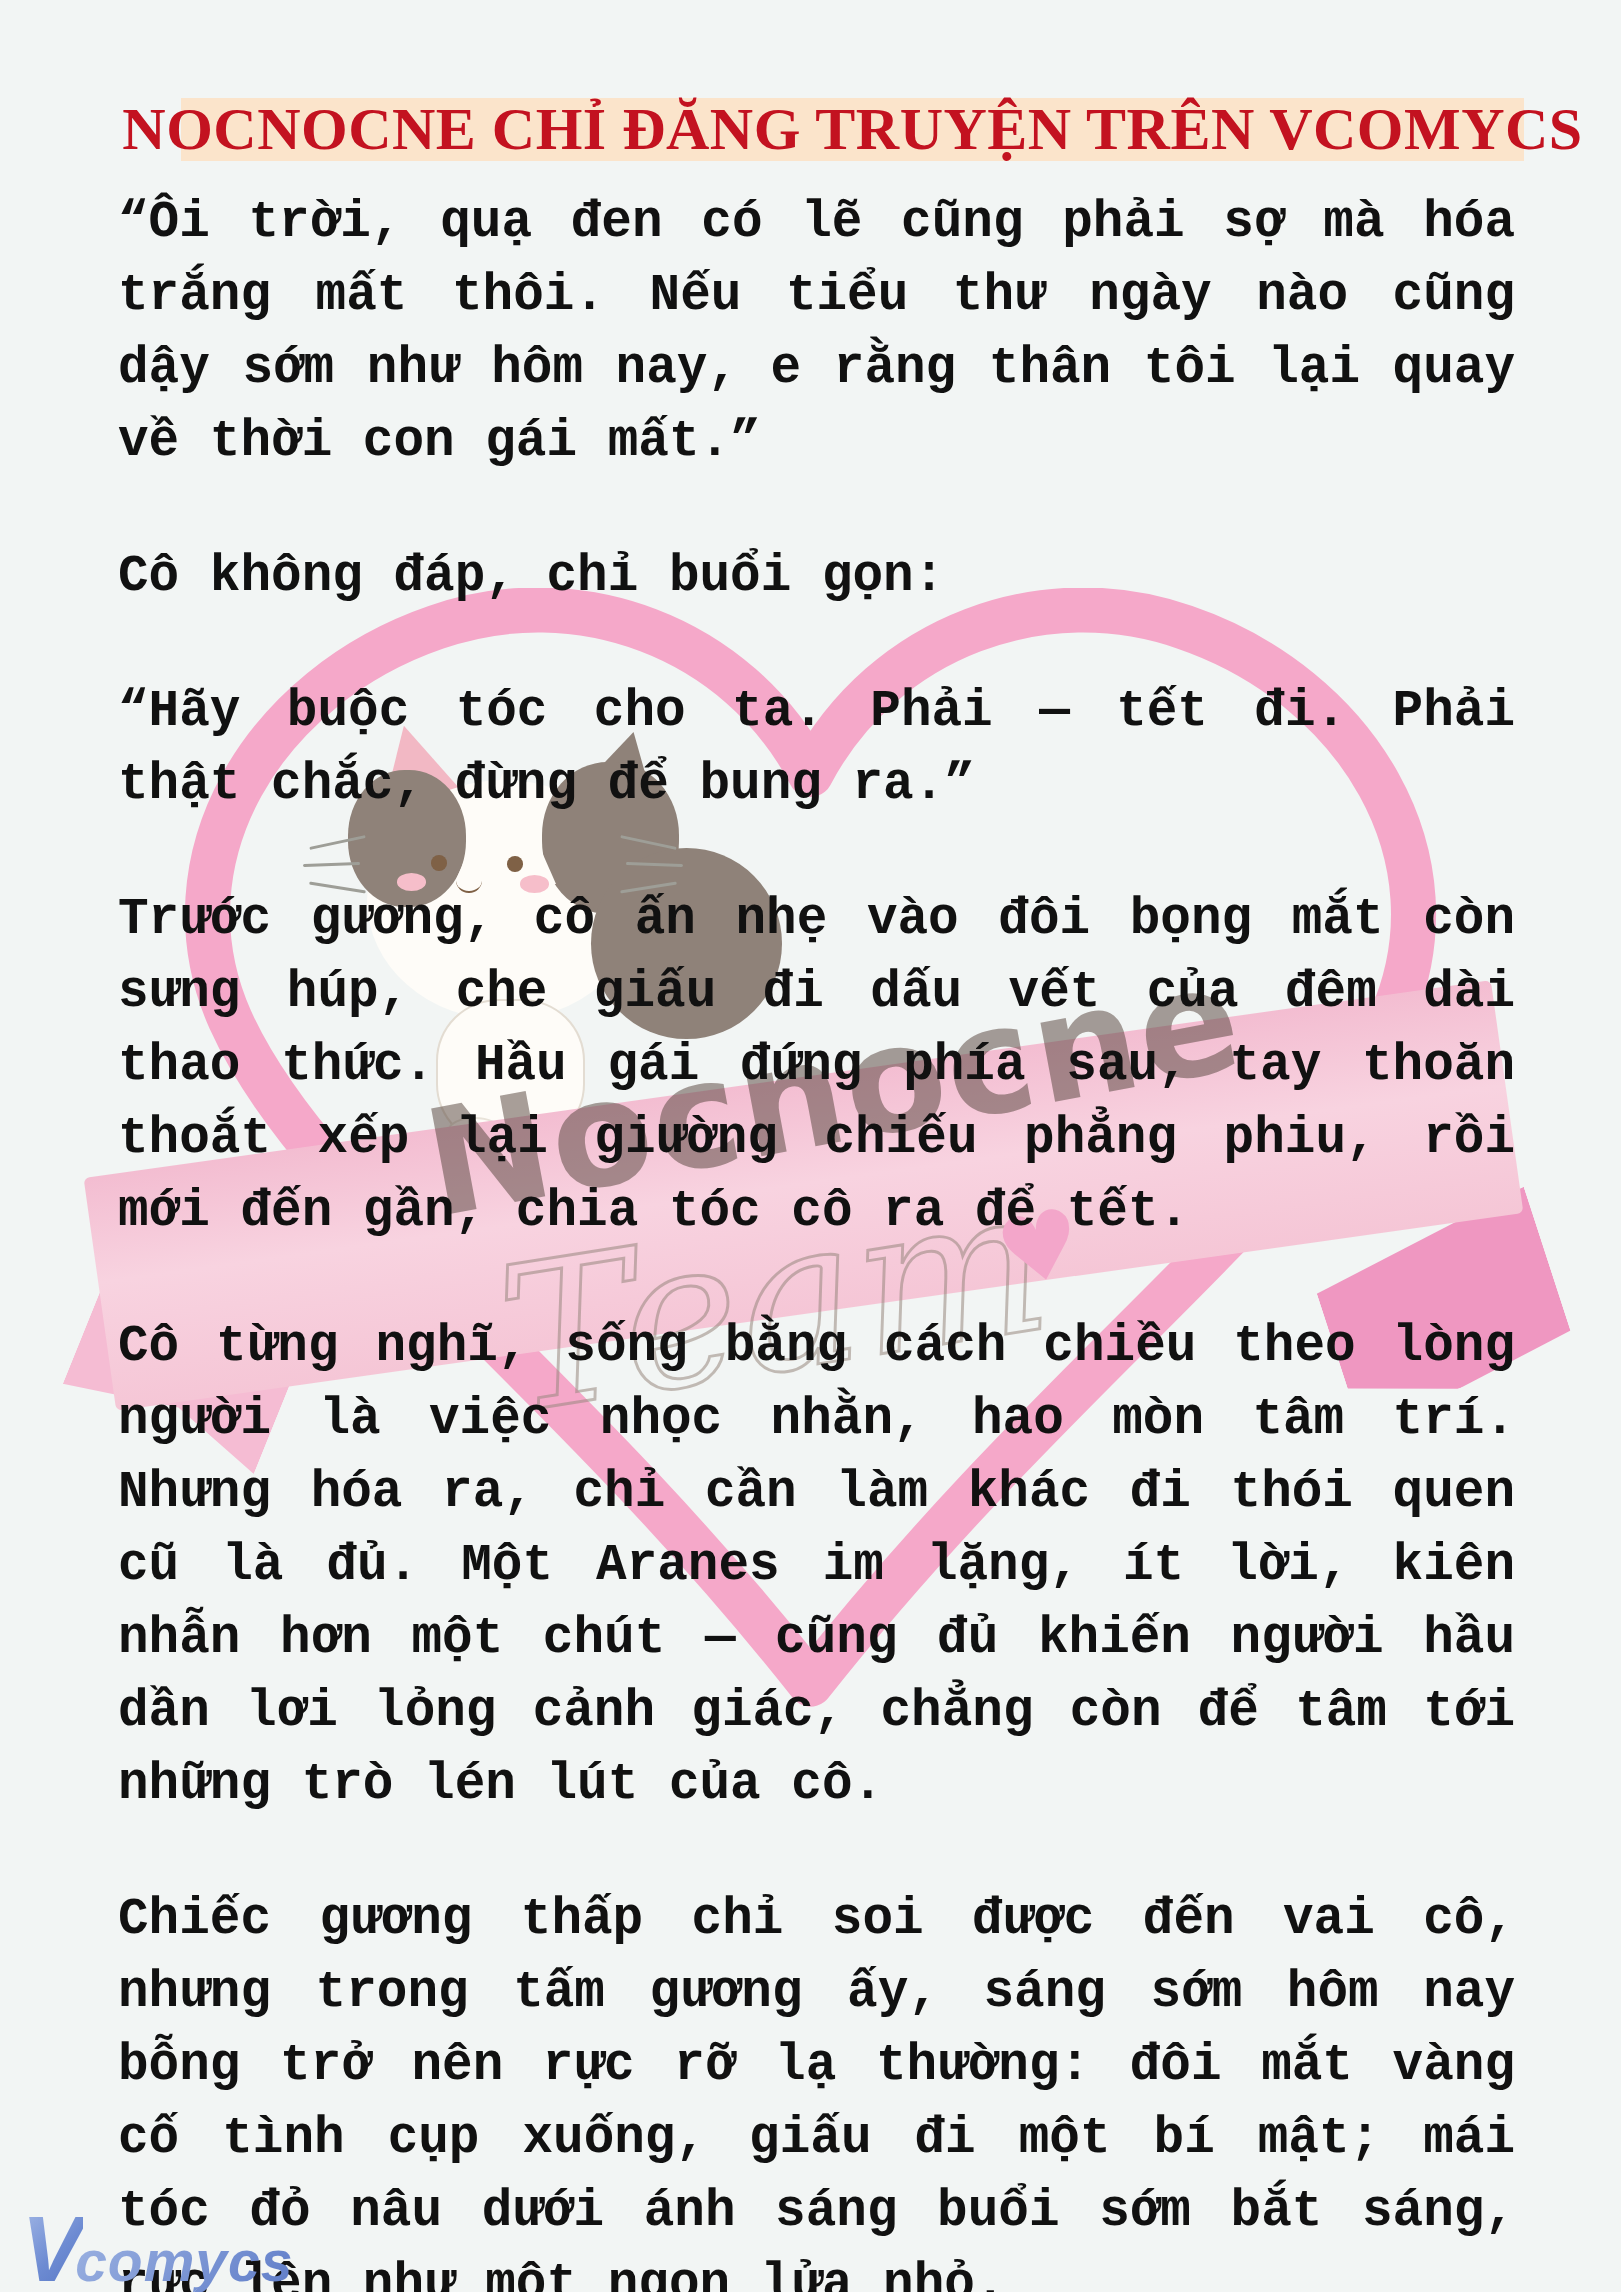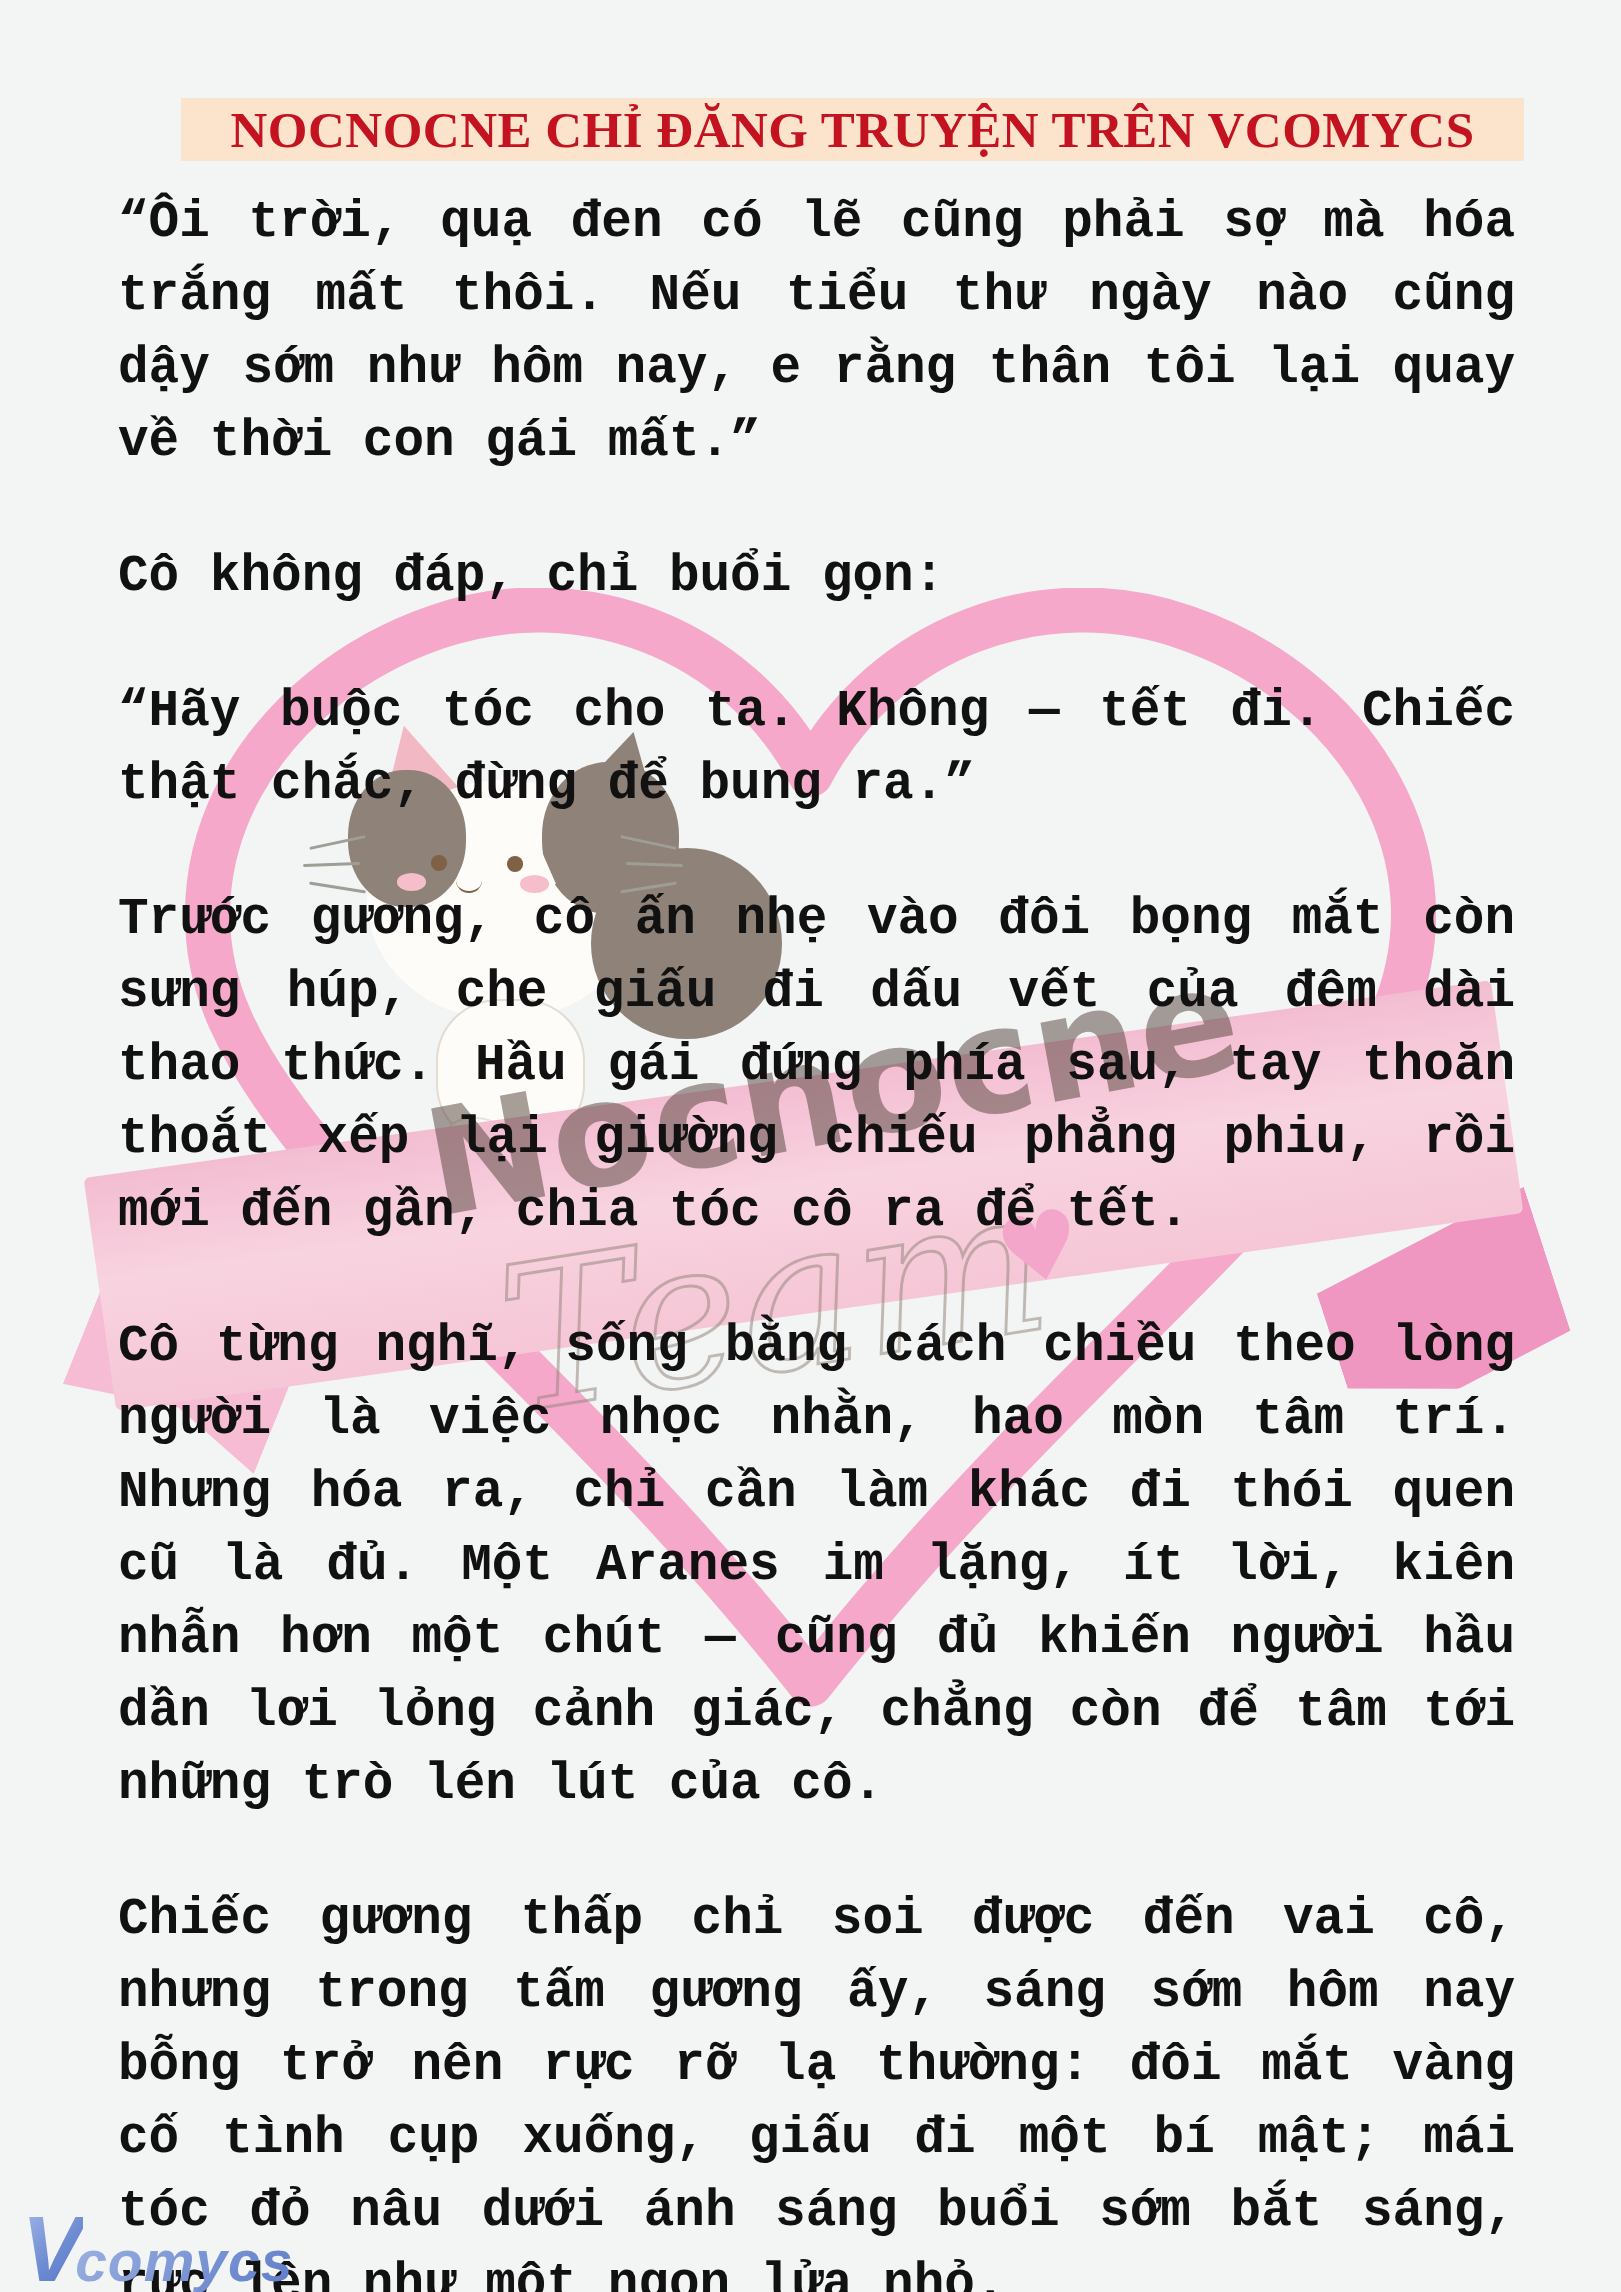--- a/index.html
+++ b/index.html
@@ -74,21 +74,21 @@
              font-size: 201px; color: transparent;
              -webkit-text-stroke: 2.9px rgba(152, 135, 126, 0.55); }
   .wm-heart-accent { left: 939px; top: 237px; font-size: 93px; line-height: 1;
                      color: #f3a6ca; transform: rotate(-12deg);
                      font-family: "DejaVu Sans", sans-serif; }
 
   
   .header-band { position: absolute; left: 181px; top: 98px; width: 1343px; height: 63px;
                  background: #fbe4cb; z-index: 2;
                  display: flex; align-items: center; justify-content: center; }
-  .header-title { margin: 0; font-size: 51px; font-weight: bold; color: #c31220;
+  .header-title { margin: 0; font-size: 60px; font-weight: bold; color: #c31220;
                   white-space: nowrap; letter-spacing: 0.5px; }
 
   .content { position: absolute; left: 118px; top: 186px; width: 1397px; z-index: 2;
              text-align: justify; font-weight: bold; font-size: 51px; line-height: 73px;
              color: #111; }
   .content p { margin: 0 0 62px 0; text-align-last: left; font-family: Liberation Mono, monospace; }
   .content p:last-child { margin-bottom: 0; }
 
   
   .logo { position: absolute; left: 21.6px; top: 2197px; z-index: 2;
@@ -149,21 +149,21 @@
     </div>
   </div>
 
   <div class="header-band">
     <h1 class="header-title">NOCNOCNE CHỈ ĐĂNG TRUYỆN TRÊN VCOMYCS</h1>
   </div>
 
   <main class="content">
     <p>“Ôi trời, quạ đen có lẽ cũng phải sợ mà hóa trắng mất thôi. Nếu tiểu thư ngày nào cũng dậy sớm như hôm nay, e rằng thân tôi lại quay về thời con gái mất.”</p>
     <p>Cô không đáp, chỉ buổi gọn:</p>
-    <p>“Hãy buộc tóc cho ta. Không — tết đi. Chiếc thật chắc, đừng để bung ra.”</p>
+    <p>“Hãy buộc tóc cho ta. Phải — tết đi. Phải thật chắc, đừng để bung ra.”</p>
     <p>Trước gương, cô ấn nhẹ vào đôi bọng mắt còn sưng húp, che giấu đi dấu vết của đêm dài thao thức. Hầu gái đứng phía sau, tay thoăn thoắt xếp lại giường chiếu phẳng phiu, rồi mới đến gần, chia tóc cô ra để tết.</p>
     <p>Cô từng nghĩ, sống bằng cách chiều theo lòng người là việc nhọc nhằn, hao mòn tâm trí. Nhưng hóa ra, chỉ cần làm khác đi thói quen cũ là đủ. Một Aranes im lặng, ít lời, kiên nhẫn hơn một chút — cũng đủ khiến người hầu dần lơi lỏng cảnh giác, chẳng còn để tâm tới những trò lén lút của cô.</p>
     <p>Chiếc gương thấp chỉ soi được đến vai cô, nhưng trong tấm gương ấy, sáng sớm hôm nay bỗng trở nên rực rỡ lạ thường: đôi mắt vàng cố tình cụp xuống, giấu đi một bí mật; mái tóc đỏ nâu dưới ánh sáng buổi sớm bắt sáng, rực lên như một ngọn lửa nhỏ.</p>
   </main>
 
   <div class="logo">
     <span class="logo-v">V</span><span class="logo-rest">comycs</span>
     <div class="logo-flourish"></div>
   </div>
 

